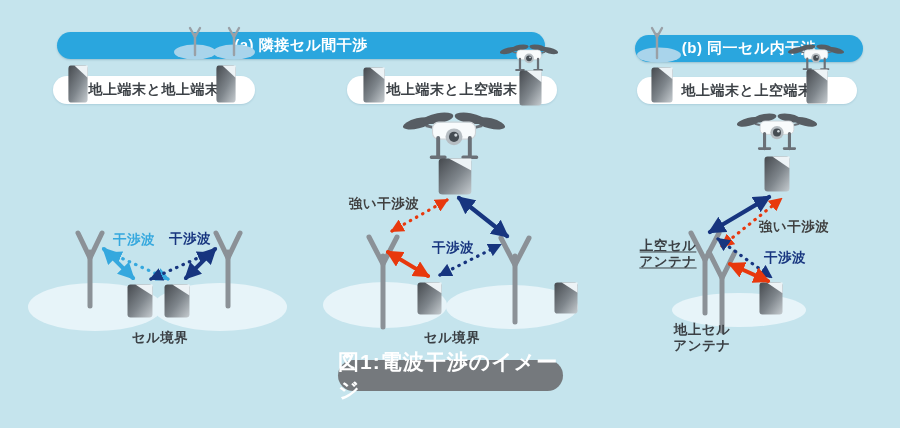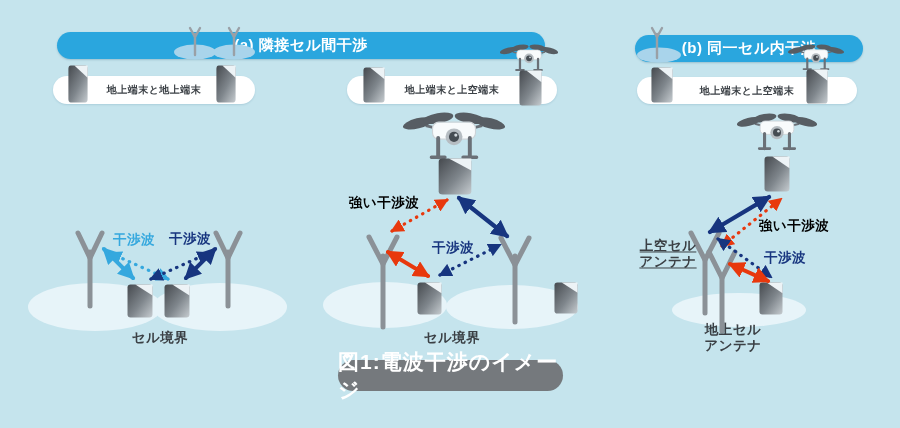--- a/index.html
+++ b/index.html
@@ -5,31 +5,31 @@
   html,body{margin:0;padding:0;}
   body{font-family:"Liberation Sans","DejaVu Sans",sans-serif;}
   .canvas{position:relative;width:900px;height:428px;background:#c5e4ed;overflow:hidden;}
   .layer-svg{position:absolute;left:0;top:0;z-index:2;pointer-events:none;}
   .hbar{position:absolute;z-index:1;background:#2aa6de;border-radius:14px;
         display:flex;align-items:center;justify-content:center;
         color:#fff;font-weight:bold;font-size:15px;letter-spacing:.5px;
         box-shadow:0 1px 2px rgba(30,90,120,.25);}
   .pill{position:absolute;z-index:1;background:#fff;border-radius:15px;
         display:flex;align-items:center;justify-content:center;
-        color:#3c4146;font-size:10px;font-weight:600;letter-spacing:.5px;
+        color:#3c4146;font-size:14px;font-weight:600;letter-spacing:.5px;
         box-shadow:0 1px 2px rgba(30,90,120,.15);}
   .caption{position:absolute;z-index:3;background:#75797d;border-radius:17px;
         display:flex;align-items:center;justify-content:center;
         color:#fff;font-weight:bold;font-size:21px;letter-spacing:1px;}
   .dlabel{position:absolute;z-index:3;transform:translate(-50%,-50%);
         font-size:13.5px;font-weight:bold;white-space:pre-line;text-align:center;
         line-height:1.15;letter-spacing:.5px;}
   .c-light{color:#35a8de;}
   .c-navy{color:#17357f;}
-  .c-red{color:#000000;font-family:Liberation Mono, monospace;}
+  .c-red{color:#404040;}
   .c-dark{color:#3b4045;}
 </style>
 </head>
 <body>
 
 <div class="canvas">
 
   <div class="hbar" style="left:57px;top:32px;width:488px;height:27px;">
     <span>(a) 隣接セル間干渉</span>
   </div>
@@ -182,20 +182,20 @@
   <div class="dlabel c-dark" style="left:160px;top:338px;">セル境界</div>
 
   <div class="dlabel c-red" style="left:384px;top:204px;">強い干渉波</div>
   <div class="dlabel c-navy" style="left:453px;top:248px;">干渉波</div>
   <div class="dlabel c-dark" style="left:452px;top:338px;">セル境界</div>
 
   <div class="dlabel c-dark" style="left:668px;top:254px;text-decoration:underline;">上空セル
 アンテナ</div>
   <div class="dlabel c-red" style="left:794px;top:227px;">強い干渉波</div>
   <div class="dlabel c-navy" style="left:785px;top:258px;">干渉波</div>
-  <div class="dlabel c-dark" style="left:702px;top:338px;margin-left:31px;">地上セル
+  <div class="dlabel c-dark" style="left:702px;top:338px;">地上セル
 アンテナ</div>
 
   <div class="caption" style="left:338px;top:360px;width:225px;height:31px;">
     <span>図1:電波干渉のイメージ</span>
   </div>
 
 </div>
 
 </body></html>

